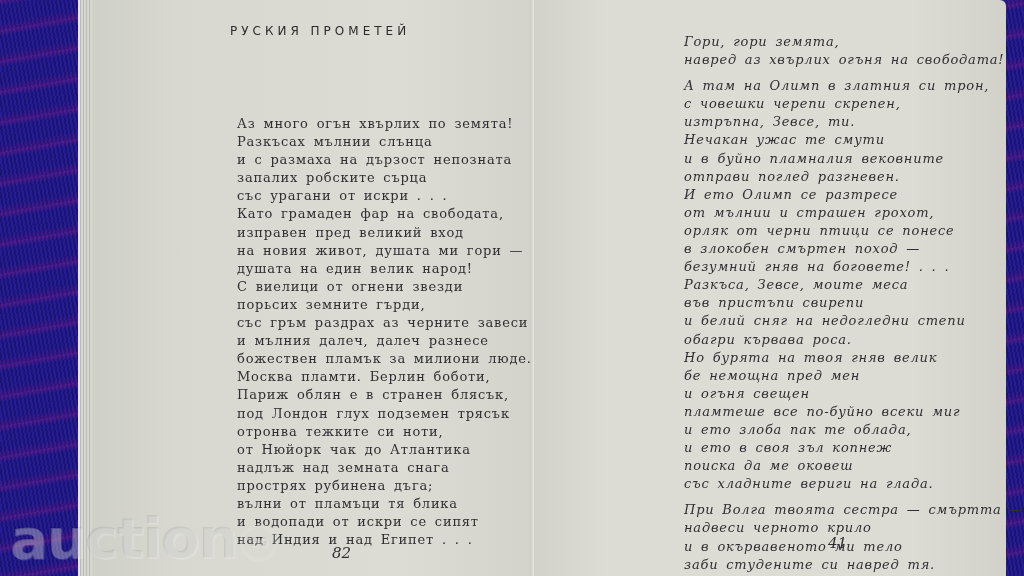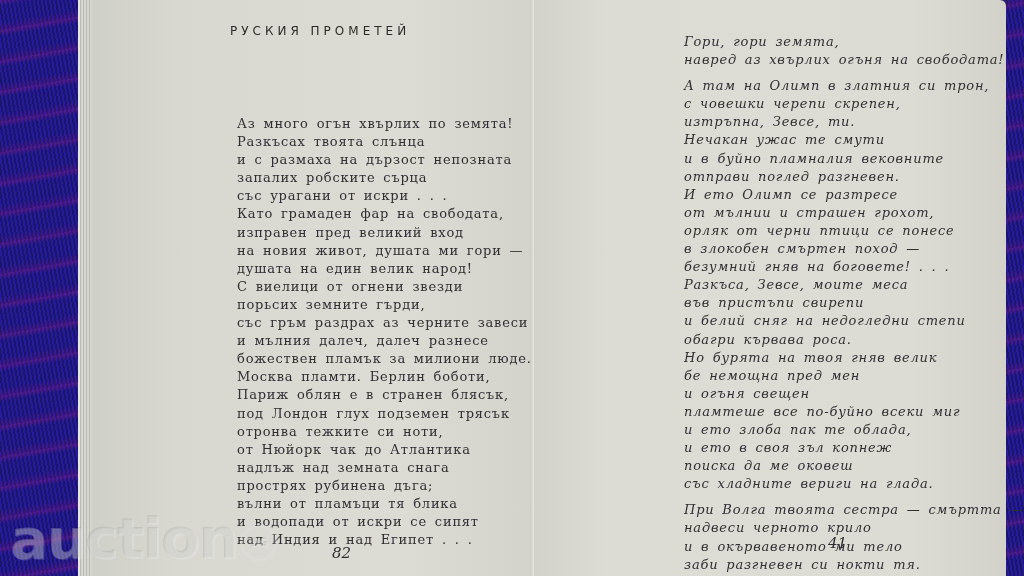--- a/index.html
+++ b/index.html
@@ -76,21 +76,21 @@
 
 <div class="fabric"></div>
 
 <div class="book">
   <div class="page-stack-left"></div>
 
   <div class="page left">
     <div class="title">РУСКИЯ ПРОМЕТЕЙ</div>
     <ul class="poem left-poem">
       <li>Аз много огън хвърлих по земята!</li>
-      <li>Разкъсах твоята слънца</li>
+      <li>Разкъсах мълнии слънца</li>
       <li>и с размаха на дързост непозната</li>
       <li>запалих робските сърца</li>
       <li>със урагани от искри . . .</li>
       <li>Като грамаден  фар на свободата,</li>
       <li>изправен пред великий вход</li>
       <li>на новия живот, душата ми гори —</li>
       <li>душата на един велик народ!</li>
       <li>С виелици от огнени звезди</li>
       <li>порьсих земните гърди,</li>
       <li>със гръм раздрах аз черните завеси</li>
@@ -137,21 +137,21 @@
       <li>и огъня свещен</li>
       <li>пламтеше все по-буйно всеки миг</li>
       <li>и ето злоба пак те облада,</li>
       <li>и  ето  в своя зъл копнеж</li>
       <li>поиска да ме оковеш</li>
       <li>със хладните вериги на глада.</li>
       <li class="gap"></li>
       <li>При Волга твоята сестра — смъртта —</li>
       <li>надвеси черното крило</li>
       <li>и в окървавеното ми тело</li>
-      <li>заби разгневен си нокти тя.</li>
+      <li>заби студените си навред тя.</li>
     </ul>
     <div class="pagenum pn-right">41</div>
   </div>
 </div>
 
 <div class="watermark">
   <span>auction</span><span class="bg-badge">BG</span>
 </div>
 
 </body></html>

